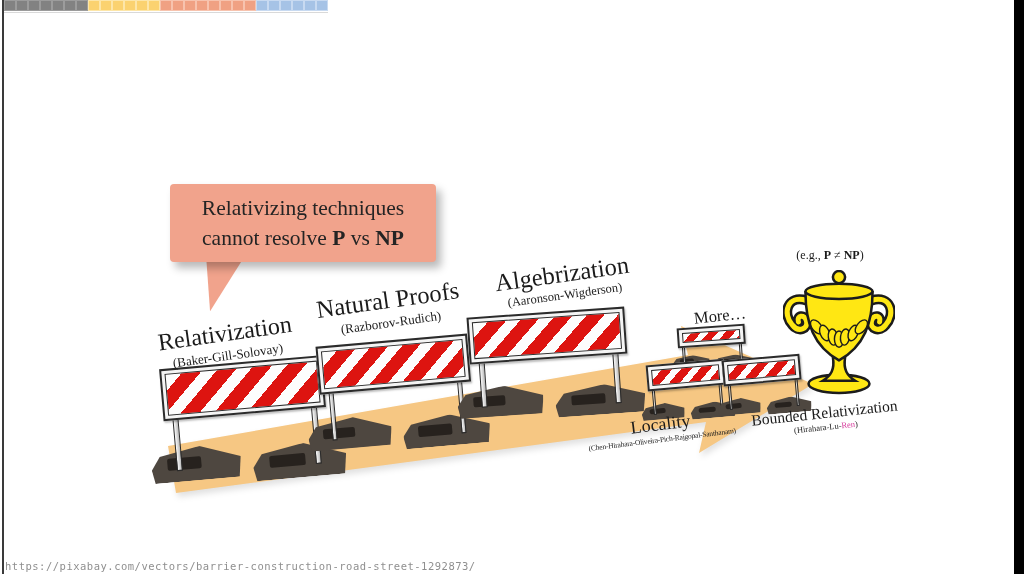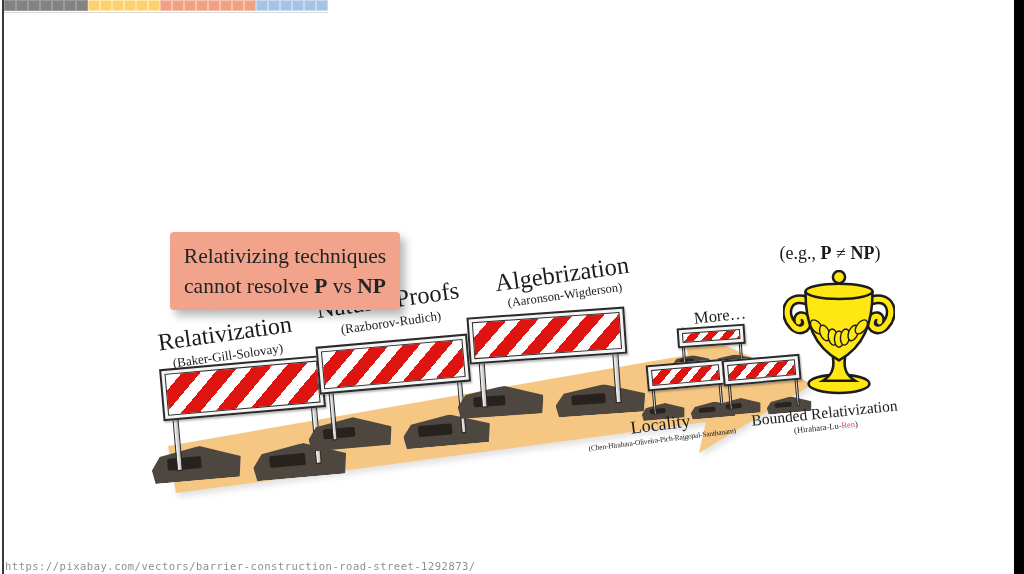--- a/index.html
+++ b/index.html
@@ -48,23 +48,23 @@
            box-shadow:1px 2px 2px rgba(0,0,0,.25);}
   .b-stripes{width:100%;height:100%;border:1px solid #2b2b2b;}
   .b-post{position:absolute;width:5px;background:linear-gradient(90deg,#fbfbfb,#b9b9b9);
           border:1px solid #2b2b2b;}
   .b-foot{position:absolute;background:#4e4740;
           clip-path:polygon(0 60%,10% 22%,55% 0,100% 40%,97% 100%,3% 100%);}
   .b-foot::after{content:"";position:absolute;left:18%;top:30%;width:38%;height:34%;
           background:#27221e;border-radius:2px;}
 
   
-  .bubble{position:absolute;left:170px;top:184px;width:230px;height:78px;z-index:5;
+  .bubble{position:absolute;left:170px;top:184px;width:266px;height:78px;z-index:5;
           background:var(--bubble,#f1a38c);border-radius:4px;
-          box-shadow:5px 6px 8px rgba(0,0,0,.28);margin-top:48px;}
+          box-shadow:5px 6px 8px rgba(0,0,0,.28);}
   .bubble-tail{position:absolute;left:34px;top:72px;width:0;height:0;z-index:4;
           border-top:56px solid var(--bubble,#f1a38c);
           border-left:8px solid transparent;border-right:30px solid transparent;
           transform:rotate(4deg);}
   .bubble-text{position:absolute;left:0;top:10px;width:100%;text-align:center;
           font-size:21.5px;line-height:1.38;color:#242424;}
 
   
   .slide-label{position:absolute;text-align:center;color:#1b1b1b;z-index:4;}
   .slide-label .t{display:block;}
@@ -77,21 +77,21 @@
   .lbl3 .s{font-size:12.5px;margin-top:0;}
   .lbl4{left:680px;top:306px;width:80px;transform:rotate(-6deg);font-size:16.5px;}
   .lbl5{left:568px;top:414px;width:186px;transform:rotate(-7deg);font-size:18px;}
   .lbl5 .s{font-size:7.5px;letter-spacing:-.2px;margin-top:0;}
   .lbl6{left:742px;top:404px;width:166px;transform:rotate(-6deg);font-size:15.5px;}
   .lbl6 .s{font-size:8.5px;margin-top:0;}
   .lbl6 .pink{color:var(--pink,#d6399b);}
 
   .goal-label{position:absolute;left:730px;top:216px;width:200px;text-align:center;z-index:4;
           color:#1b1b1b;font-size:19px;line-height:1.3;}
-  .goal-label .g2{font-size:18px;}
+  .goal-label .g2{font-size:12px;}
 
   
   .trophy{position:absolute;left:783px;top:270px;z-index:3;}
   .tf{fill:var(--trophy,#ffe713);stroke:#1c1c1c;stroke-width:2.5;}
   .tleaf{fill:var(--trophy,#ffe713);stroke:#1c1c1c;stroke-width:1.4;}
   .touter{fill:none;stroke:#1c1c1c;stroke-width:10;stroke-linecap:round;}
   .tinner{fill:none;stroke:var(--trophy,#ffe713);stroke-width:5;stroke-linecap:round;}
 
   
   .source-url{position:absolute;left:5px;bottom:2px;z-index:9;color:#8f8f8f;

